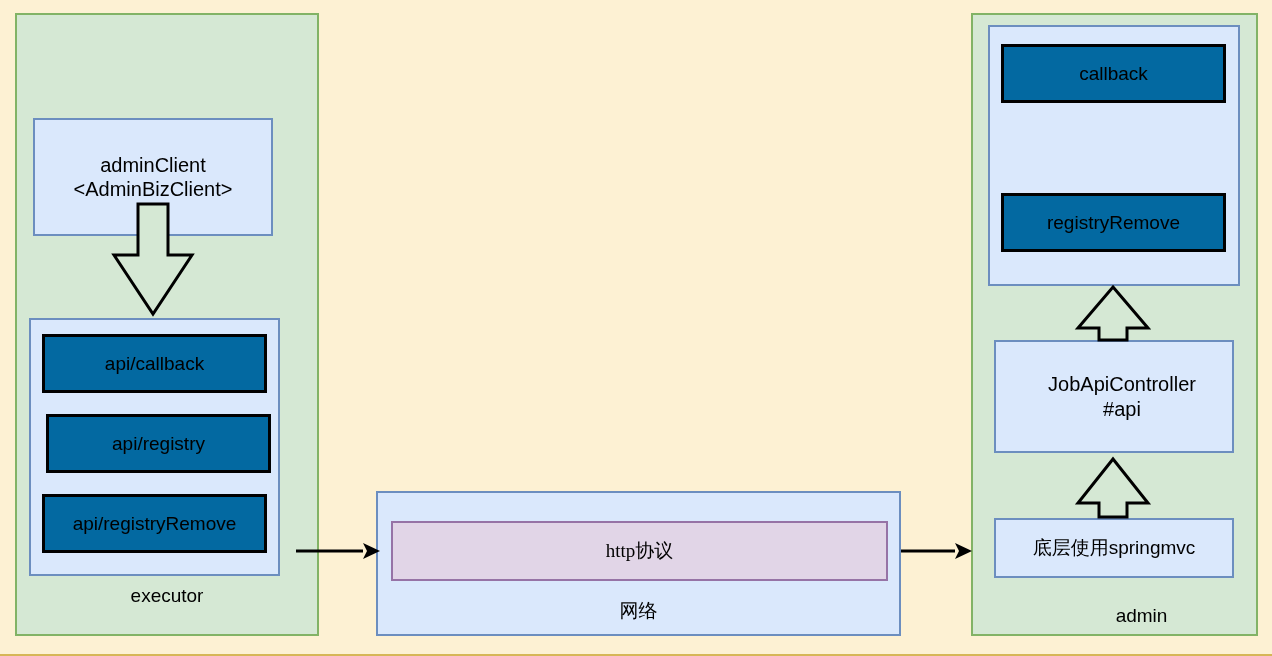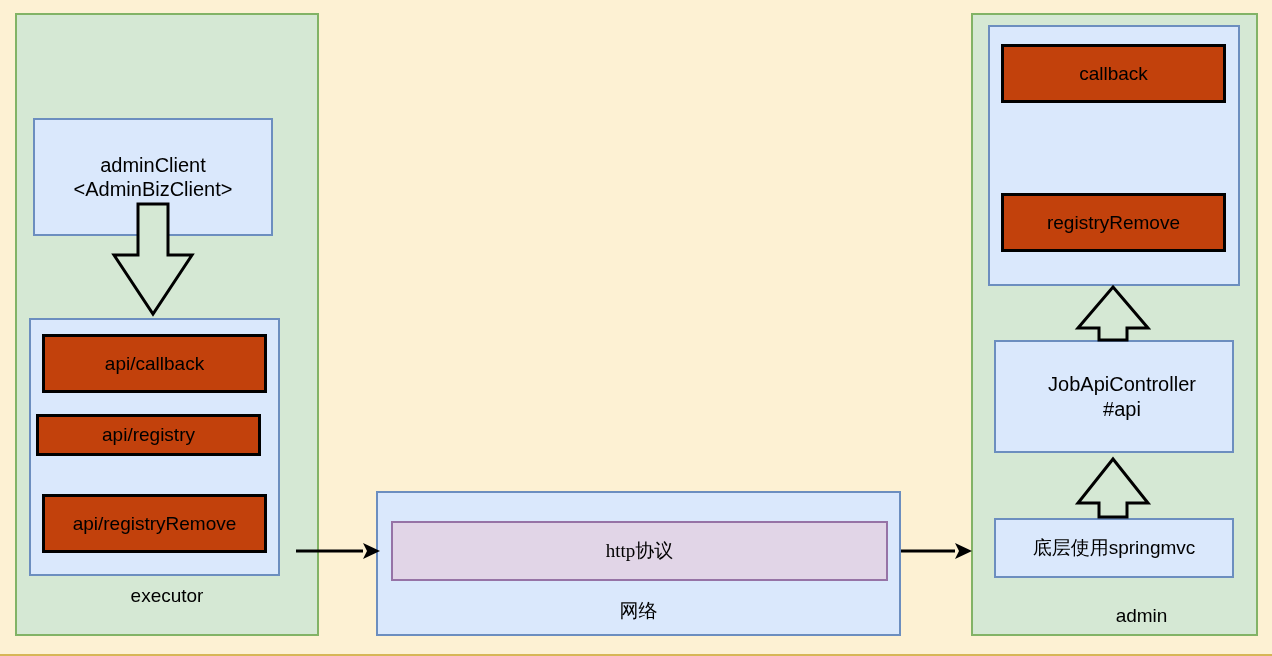--- a/index.html
+++ b/index.html
@@ -41,21 +41,21 @@
     background: #d5e8d4;
     border: 2px solid #82b366;
   }
   
   .node-blue {
     background: #dae8fc;
     border: 2px solid #6c8ebf;
   }
   
   .node-pink-black {
-    background: #c2410c;
+    background: #0369a1;
     border: 3px solid #000000;
   }
   
   .node-pink-purple {
     background: #e1d5e7;
     border: 2px solid #9673a6;
     font-family: Liberation Serif, serif;
   }
 
   
@@ -96,21 +96,21 @@
   }
 
   
   #executor-group     { left: 15px;   top: 13px;  width: 304px; height: 623px; }
   #admin-group        { left: 971px;  top: 13px;  width: 287px; height: 623px; }
 
   #admin-client       { left: 33px;   top: 86px;  width: 240px; height: 118px; font-size: 20px; margin-top: 32px; }
 
   #executor-api-panel { left: 29px;   top: 318px; width: 251px; height: 258px; }
   #api-callback       { left: 42px;   top: 334px; width: 225px; height: 59px;  font-size: 19px; }
-  #api-registry       { left: 36px;   top: 414px; width: 225px; height: 42px;  font-size: 19px; text-align: right; }
+  #api-registry       { left: 46px;   top: 414px; width: 225px; height: 59px;  font-size: 19px; text-align: right; }
   #api-registry-remove{ left: 42px;   top: 494px; width: 225px; height: 59px;  font-size: 19px; text-align: center; }
   #executor-label     { left: 15px;   top: 586px; width: 304px; }
 
   #network-panel      { left: 376px;  top: 491px; width: 525px; height: 145px; }
   #http-protocol      { left: 391px;  top: 521px; width: 497px; height: 60px;  font-size: 19px; }
   #network-label      { left: 376px;  top: 601px; width: 525px; }
 
   #admin-api-panel    { left: 988px;  top: 25px;  width: 252px; height: 261px; }
   #admin-callback     { left: 1001px; top: 44px;  width: 225px; height: 59px;  font-size: 19px; }
   #admin-registry     { left: 1001px; top: 124px; width: 225px; height: 59px;  font-size: 19px; }

